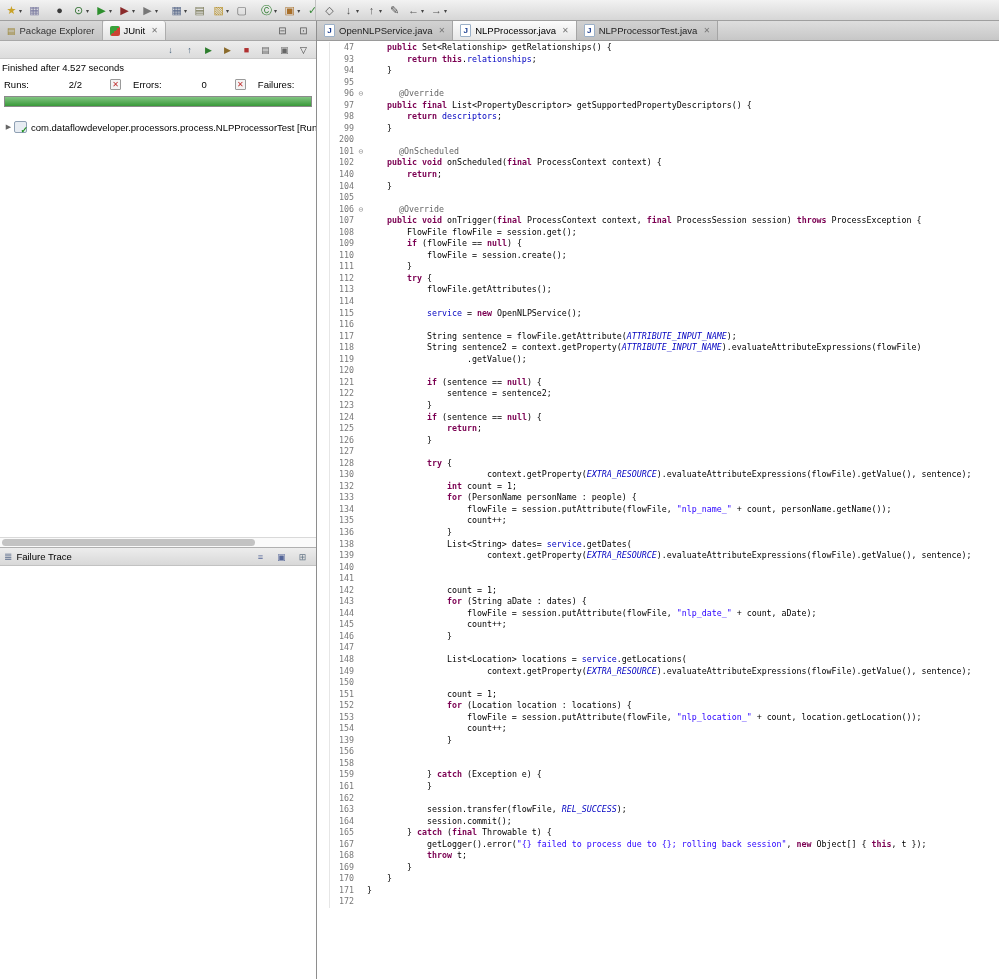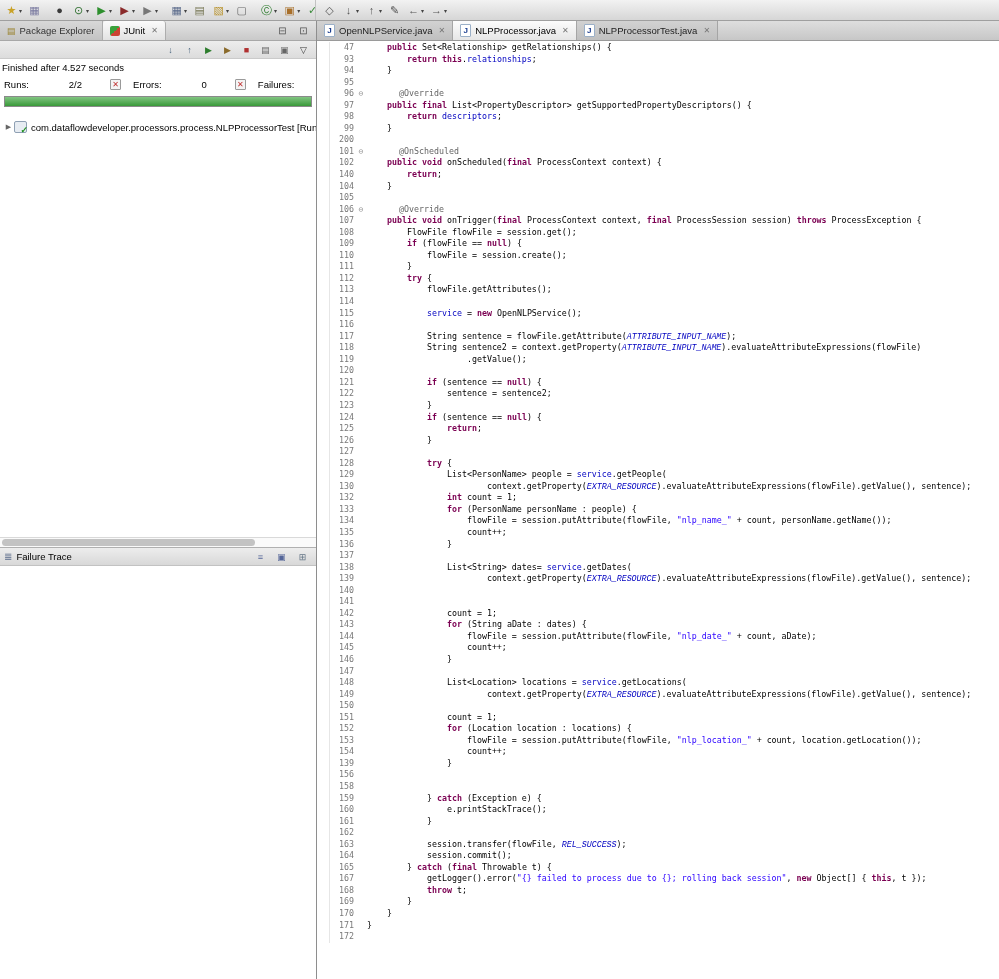--- a/index.html
+++ b/index.html
@@ -97,21 +97,21 @@
   .cl { display: flex; height: 11.56px; white-space: pre; }
   .ann { width: 12px; flex: 0 0 12px; }
   .ln { width: 26px; flex: 0 0 26px; text-align: right; color: #787878;
         border-left: 1px solid #e6e6e6; padding-right: 1px; }
   .fold { width: 12px; flex: 0 0 12px; text-align: center; color: #9a9a9a; font-size: 8px; }
   .ct { flex: 1; overflow: hidden; }
   .tk-d { color: #000; }
   .tk-k { color: #7B0052; font-weight: bold; }
   .tk-s { color: #2A00FF; }
   .tk-f { color: #0000C0; }
-  .tk-sf { color: #0000C0; font-style: italic; font-family: Liberation Mono, monospace; }
+  .tk-sf { color: #0000C0; font-style: italic; }
   .tk-an { color: #646464; padding-left: 12px; }
 </style>
 </head>
 <body>
 
 <div class="app">
   <div class="toolbar">
     <div class="tb-left" id="tb-left">
         <span class="tbi">
           <span class="gl" style="color: rgb(201, 162, 39);">★</span>
@@ -331,28 +331,26 @@
           <div class="cl"><span class="ann"></span><span class="ln">119</span><span class="fold"></span><span class="ct"><span class="tk-d">                    .getValue();</span></span></div>
           <div class="cl"><span class="ann"></span><span class="ln">120</span><span class="fold"></span><span class="ct"></span></div>
           <div class="cl"><span class="ann"></span><span class="ln">121</span><span class="fold"></span><span class="ct"><span class="tk-d">            </span><span class="tk-k">if </span><span class="tk-d">(sentence == </span><span class="tk-k">null</span><span class="tk-d">) {</span></span></div>
           <div class="cl"><span class="ann"></span><span class="ln">122</span><span class="fold"></span><span class="ct"><span class="tk-d">                sentence = sentence2;</span></span></div>
           <div class="cl"><span class="ann"></span><span class="ln">123</span><span class="fold"></span><span class="ct"><span class="tk-d">            }</span></span></div>
           <div class="cl"><span class="ann"></span><span class="ln">124</span><span class="fold"></span><span class="ct"><span class="tk-d">            </span><span class="tk-k">if </span><span class="tk-d">(sentence == </span><span class="tk-k">null</span><span class="tk-d">) {</span></span></div>
           <div class="cl"><span class="ann"></span><span class="ln">125</span><span class="fold"></span><span class="ct"><span class="tk-d">                </span><span class="tk-k">return</span><span class="tk-d">;</span></span></div>
           <div class="cl"><span class="ann"></span><span class="ln">126</span><span class="fold"></span><span class="ct"><span class="tk-d">            }</span></span></div>
           <div class="cl"><span class="ann"></span><span class="ln">127</span><span class="fold"></span><span class="ct"></span></div>
           <div class="cl"><span class="ann"></span><span class="ln">128</span><span class="fold"></span><span class="ct"><span class="tk-d">            </span><span class="tk-k">try </span><span class="tk-d">{</span></span></div>
-          <div class="cl"><span class="ann"></span><span class="ln">129</span><span class="fold"></span><span class="ct"><span class="tk-d">                List&lt;PersonName&gt; people = </span><span class="tk-f">service</span><span class="tk-d">.getPeople(</span></span></div>
           <div class="cl"><span class="ann"></span><span class="ln">130</span><span class="fold"></span><span class="ct"><span class="tk-d">                        context.getProperty(</span><span class="tk-sf">EXTRA_RESOURCE</span><span class="tk-d">).evaluateAttributeExpressions(flowFile).getValue(), sentence);</span></span></div>
           <div class="cl"><span class="ann"></span><span class="ln">132</span><span class="fold"></span><span class="ct"><span class="tk-d">                </span><span class="tk-k">int </span><span class="tk-d">count = 1;</span></span></div>
           <div class="cl"><span class="ann"></span><span class="ln">133</span><span class="fold"></span><span class="ct"><span class="tk-d">                </span><span class="tk-k">for </span><span class="tk-d">(PersonName personName : people) {</span></span></div>
           <div class="cl"><span class="ann"></span><span class="ln">134</span><span class="fold"></span><span class="ct"><span class="tk-d">                    flowFile = session.putAttribute(flowFile, </span><span class="tk-s">"nlp_name_"</span><span class="tk-d"> + count, personName.getName());</span></span></div>
           <div class="cl"><span class="ann"></span><span class="ln">135</span><span class="fold"></span><span class="ct"><span class="tk-d">                    count++;</span></span></div>
           <div class="cl"><span class="ann"></span><span class="ln">136</span><span class="fold"></span><span class="ct"><span class="tk-d">                }</span></span></div>
-          <div class="cl"><span class="ann"></span><span class="ln">137</span><span class="fold"></span><span class="ct"></span></div>
           <div class="cl"><span class="ann"></span><span class="ln">138</span><span class="fold"></span><span class="ct"><span class="tk-d">                List&lt;String&gt; dates= </span><span class="tk-f">service</span><span class="tk-d">.getDates(</span></span></div>
           <div class="cl"><span class="ann"></span><span class="ln">139</span><span class="fold"></span><span class="ct"><span class="tk-d">                        context.getProperty(</span><span class="tk-sf">EXTRA_RESOURCE</span><span class="tk-d">).evaluateAttributeExpressions(flowFile).getValue(), sentence);</span></span></div>
           <div class="cl"><span class="ann"></span><span class="ln">140</span><span class="fold"></span><span class="ct"></span></div>
           <div class="cl"><span class="ann"></span><span class="ln">141</span><span class="fold"></span><span class="ct"></span></div>
           <div class="cl"><span class="ann"></span><span class="ln">142</span><span class="fold"></span><span class="ct"><span class="tk-d">                count = 1;</span></span></div>
           <div class="cl"><span class="ann"></span><span class="ln">143</span><span class="fold"></span><span class="ct"><span class="tk-d">                </span><span class="tk-k">for </span><span class="tk-d">(String aDate : dates) {</span></span></div>
           <div class="cl"><span class="ann"></span><span class="ln">144</span><span class="fold"></span><span class="ct"><span class="tk-d">                    flowFile = session.putAttribute(flowFile, </span><span class="tk-s">"nlp_date_"</span><span class="tk-d"> + count, aDate);</span></span></div>
           <div class="cl"><span class="ann"></span><span class="ln">145</span><span class="fold"></span><span class="ct"><span class="tk-d">                    count++;</span></span></div>
           <div class="cl"><span class="ann"></span><span class="ln">146</span><span class="fold"></span><span class="ct"><span class="tk-d">                }</span></span></div>
           <div class="cl"><span class="ann"></span><span class="ln">147</span><span class="fold"></span><span class="ct"></span></div>
@@ -360,21 +358,20 @@
           <div class="cl"><span class="ann"></span><span class="ln">149</span><span class="fold"></span><span class="ct"><span class="tk-d">                        context.getProperty(</span><span class="tk-sf">EXTRA_RESOURCE</span><span class="tk-d">).evaluateAttributeExpressions(flowFile).getValue(), sentence);</span></span></div>
           <div class="cl"><span class="ann"></span><span class="ln">150</span><span class="fold"></span><span class="ct"></span></div>
           <div class="cl"><span class="ann"></span><span class="ln">151</span><span class="fold"></span><span class="ct"><span class="tk-d">                count = 1;</span></span></div>
           <div class="cl"><span class="ann"></span><span class="ln">152</span><span class="fold"></span><span class="ct"><span class="tk-d">                </span><span class="tk-k">for </span><span class="tk-d">(Location location : locations) {</span></span></div>
           <div class="cl"><span class="ann"></span><span class="ln">153</span><span class="fold"></span><span class="ct"><span class="tk-d">                    flowFile = session.putAttribute(flowFile, </span><span class="tk-s">"nlp_location_"</span><span class="tk-d"> + count, location.getLocation());</span></span></div>
           <div class="cl"><span class="ann"></span><span class="ln">154</span><span class="fold"></span><span class="ct"><span class="tk-d">                    count++;</span></span></div>
           <div class="cl"><span class="ann"></span><span class="ln">139</span><span class="fold"></span><span class="ct"><span class="tk-d">                }</span></span></div>
           <div class="cl"><span class="ann"></span><span class="ln">156</span><span class="fold"></span><span class="ct"></span></div>
           <div class="cl"><span class="ann"></span><span class="ln">158</span><span class="fold"></span><span class="ct"></span></div>
           <div class="cl"><span class="ann"></span><span class="ln">159</span><span class="fold"></span><span class="ct"><span class="tk-d">            } </span><span class="tk-k">catch </span><span class="tk-d">(Exception e) {</span></span></div>
-          <div class="cl"><span class="ann"></span><span class="ln">160</span><span class="fold"></span><span class="ct"><span class="tk-d">                e.printStackTrace();</span></span></div>
           <div class="cl"><span class="ann"></span><span class="ln">161</span><span class="fold"></span><span class="ct"><span class="tk-d">            }</span></span></div>
           <div class="cl"><span class="ann"></span><span class="ln">162</span><span class="fold"></span><span class="ct"></span></div>
           <div class="cl"><span class="ann"></span><span class="ln">163</span><span class="fold"></span><span class="ct"><span class="tk-d">            session.transfer(flowFile, </span><span class="tk-sf">REL_SUCCESS</span><span class="tk-d">);</span></span></div>
           <div class="cl"><span class="ann"></span><span class="ln">164</span><span class="fold"></span><span class="ct"><span class="tk-d">            session.commit();</span></span></div>
           <div class="cl"><span class="ann"></span><span class="ln">165</span><span class="fold"></span><span class="ct"><span class="tk-d">        } </span><span class="tk-k">catch </span><span class="tk-d">(</span><span class="tk-k">final </span><span class="tk-d">Throwable t) {</span></span></div>
           <div class="cl"><span class="ann"></span><span class="ln">167</span><span class="fold"></span><span class="ct"><span class="tk-d">            getLogger().error(</span><span class="tk-s">"{} failed to process due to {}; rolling back session"</span><span class="tk-d">, </span><span class="tk-k">new </span><span class="tk-d">Object[] { </span><span class="tk-k">this</span><span class="tk-d">, t });</span></span></div>
           <div class="cl"><span class="ann"></span><span class="ln">168</span><span class="fold"></span><span class="ct"><span class="tk-d">            </span><span class="tk-k">throw </span><span class="tk-d">t;</span></span></div>
           <div class="cl"><span class="ann"></span><span class="ln">169</span><span class="fold"></span><span class="ct"><span class="tk-d">        }</span></span></div>
           <div class="cl"><span class="ann"></span><span class="ln">170</span><span class="fold"></span><span class="ct"><span class="tk-d">    }</span></span></div>
           <div class="cl"><span class="ann"></span><span class="ln">171</span><span class="fold"></span><span class="ct"><span class="tk-d">}</span></span></div>

